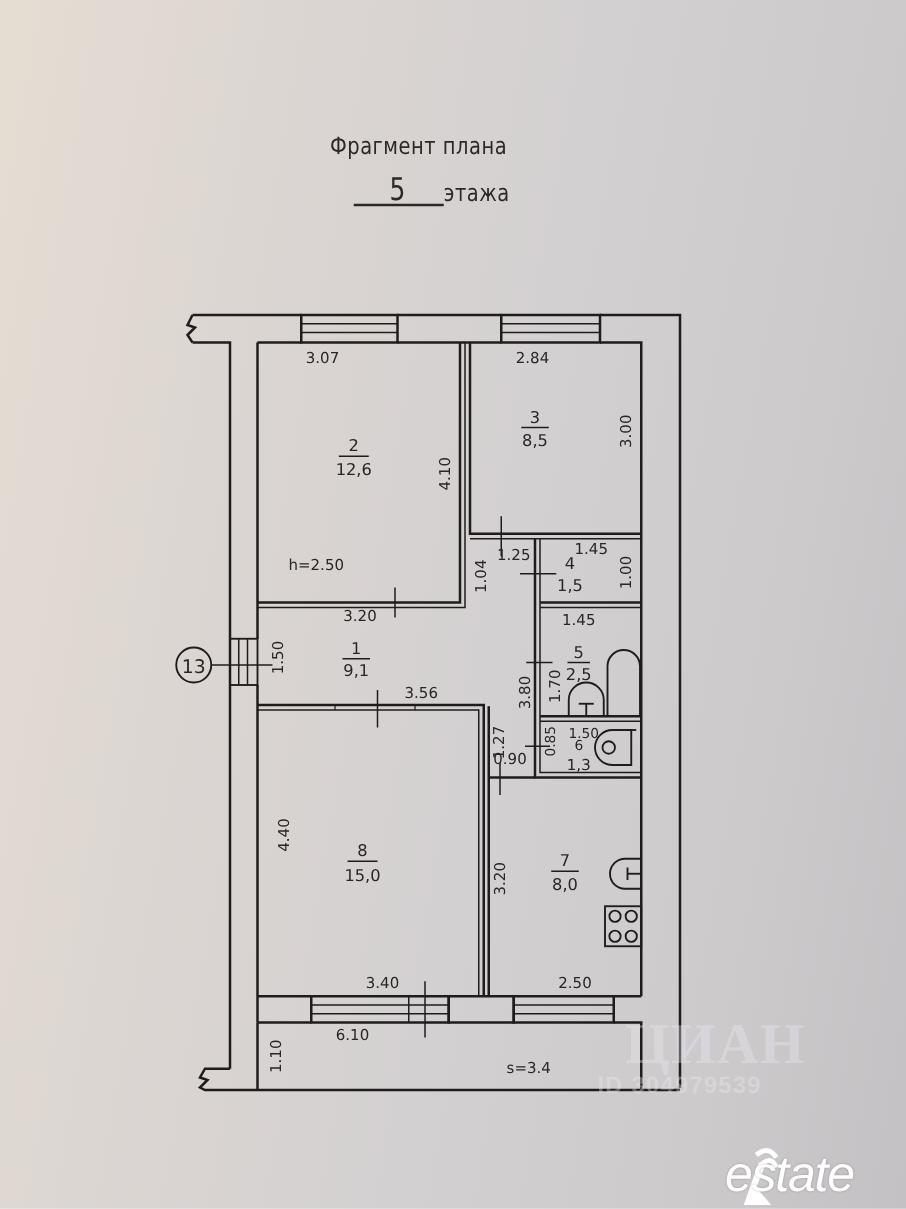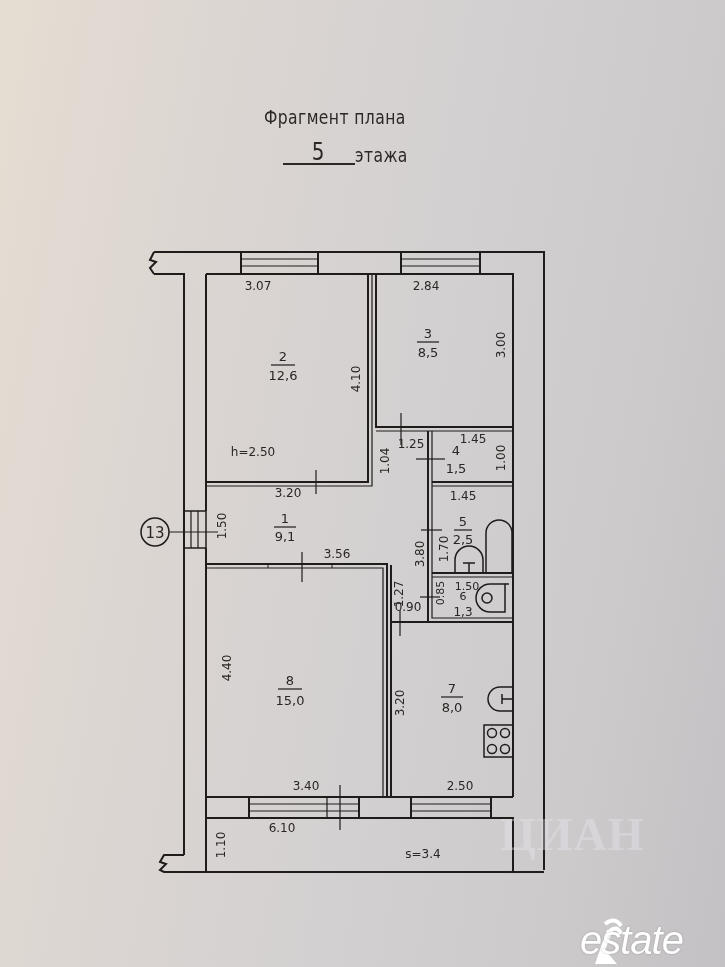--- a/index.html
+++ b/index.html
@@ -226,20 +226,21 @@
       <text transform="translate(448,549) rotate(-90)">1.70</text>
       <text transform="translate(403,594) rotate(-90)">1.27</text>
       <text transform="translate(444,593) rotate(-90)" font-size="11">0.85</text>
       <text transform="translate(231,668) rotate(-90)">4.40</text>
       <text transform="translate(404,703) rotate(-90)">3.20</text>
       <text transform="translate(225,845) rotate(-90)">1.10</text>
     </g>
   </svg>
 
   <div class="wm-cian">ЦИАН</div>
+  <div class="wm-id">ID 304979539</div>
 
   <svg class="wm-restate-icon" width="60" height="55" viewBox="0 0 60 55">
     <path d="M10,52 L22,18 L28,18 L20,38 L32,52 Z" fill="#ffffff"></path>
     <path d="M20,12 Q30,4 36,14" stroke="#ffffff" stroke-width="4" fill="none"></path>
     <path d="M24,20 Q32,12 36,22" stroke="#ffffff" stroke-width="4" fill="none"></path>
   </svg>
   <div class="wm-restate">estate</div>
 </div>
 
 </body></html>

